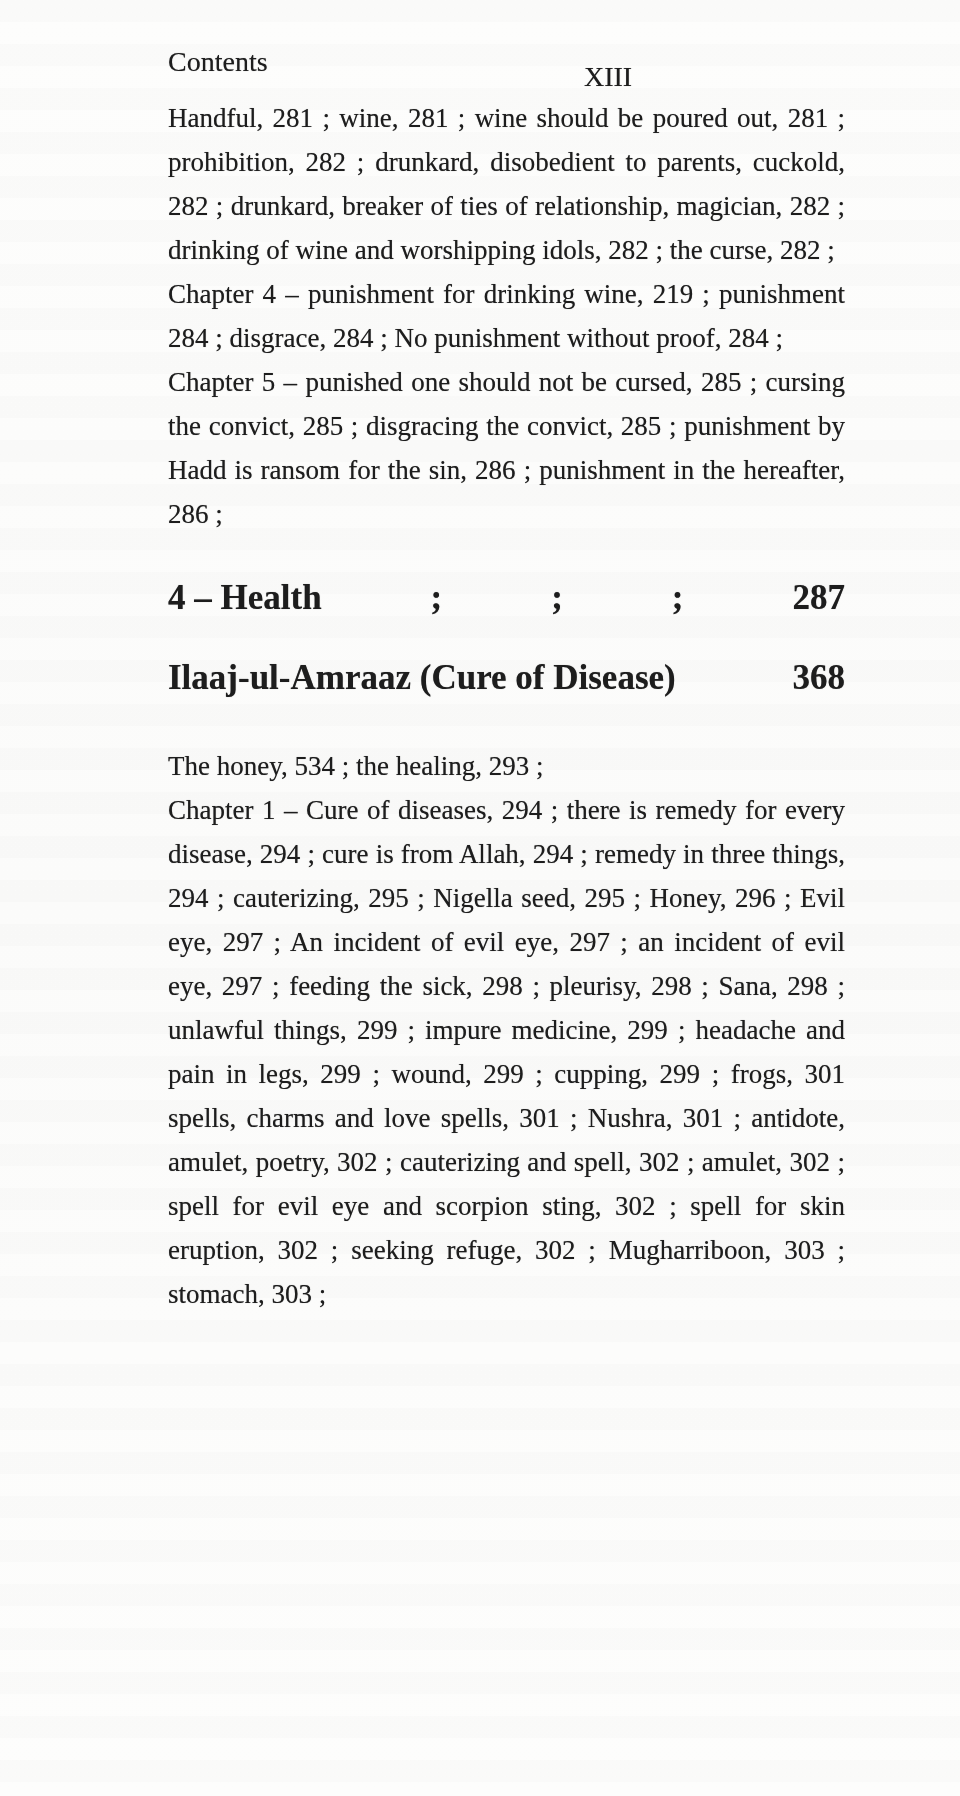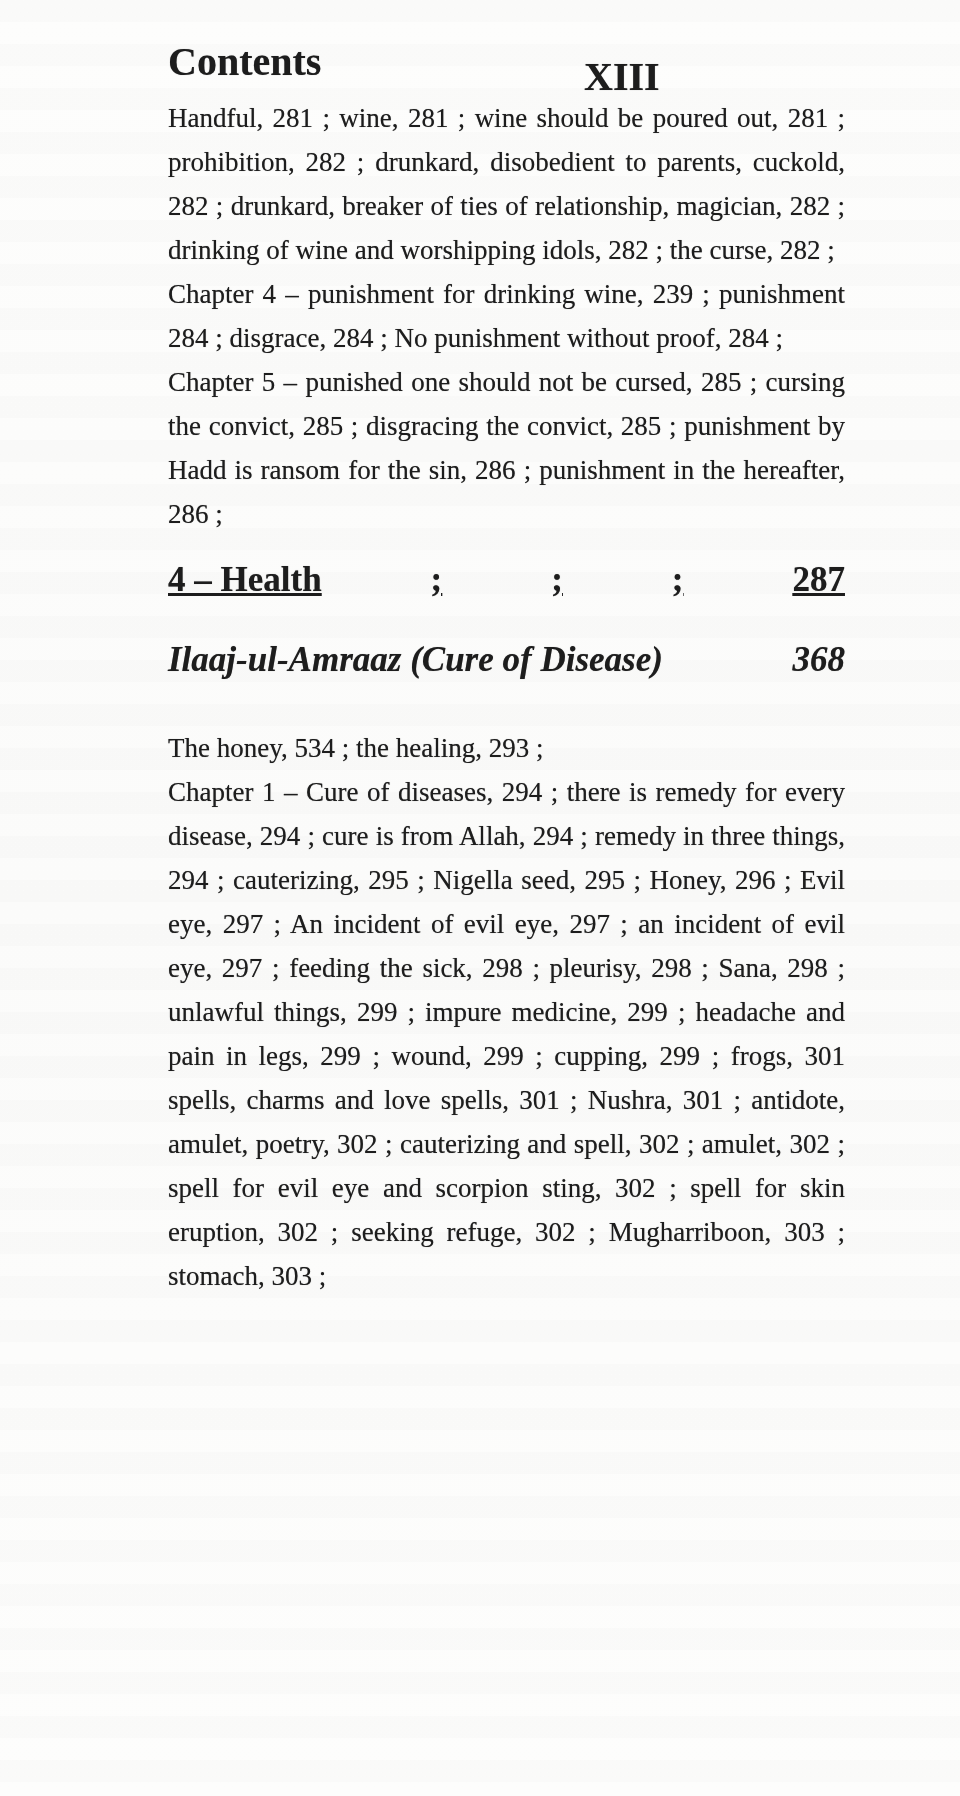--- a/index.html
+++ b/index.html
@@ -32,22 +32,22 @@
   }
   .content {
     position: relative;
     width: 677px;
     text-shadow: 0 0 0.7px rgba(25,25,25,0.55);
   }
   .header-row {
     position: relative;
     height: 44px;
     line-height: 44px;
-    font-weight: bold;
-    font-size: 40px;
+    font-weight: normal;
+    font-size: 28px;
   }
   .folio {
     position: absolute;
     left: 416px;
     top: 15px;
   }
   .toc-text {
     margin: 0;
     font-size: 27px;
     line-height: 44px;
@@ -56,38 +56,38 @@
   .block-1 { margin-top: 12px; }
   .toc-text + .toc-text { margin-top: 0; }
   .entry-row {
     display: flex;
     justify-content: space-between;
     align-items: baseline;
     font-weight: bold;
     font-size: 35px;
     line-height: 44px;
   }
-  .entry-health { margin-top: 22px; text-decoration: underline; }
-  .entry-ilaaj { margin-top: 36px; font-style: italic; }
+  .entry-health { margin-top: 40px; }
+  .entry-ilaaj { margin-top: 36px; }
   .block-2 { margin-top: 44px; }
   .entry-sep { font-weight: bold; }
 </style>
 </head>
 <body>
 
 <div class="page">
   <div class="content">
 
     <div class="header-row">
       <span>Contents</span>
       <span class="folio">XIII</span>
     </div>
 
     <p class="toc-text block-1">Handful, 281 ; wine, 281 ; wine should be poured out, 281 ; prohibition, 282 ; drunkard, disobedient to parents, cuckold, 282 ; drunkard, breaker of ties of relationship, magician, 282 ; drinking of wine and worshipping idols, 282 ; the curse, 282 ;</p>
-    <p class="toc-text">Chapter 4 – punishment for drinking wine, 239 ; punishment 284 ; disgrace, 284 ; No punishment without proof, 284 ;</p>
+    <p class="toc-text">Chapter 4 – punishment for drinking wine, 219 ; punishment 284 ; disgrace, 284 ; No punishment without proof, 284 ;</p>
     <p class="toc-text">Chapter 5 – punished one should not be cursed, 285 ; cursing the convict, 285 ; disgracing the convict, 285 ; punishment by Hadd is ransom for the sin, 286 ; punishment in the hereafter, 286 ;</p>
 
     <div class="entry-row entry-health">
       <span>4 – Health</span>
       <span class="entry-sep">;</span>
       <span class="entry-sep">;</span>
       <span class="entry-sep">;</span>
       <span>287</span>
     </div>
 

